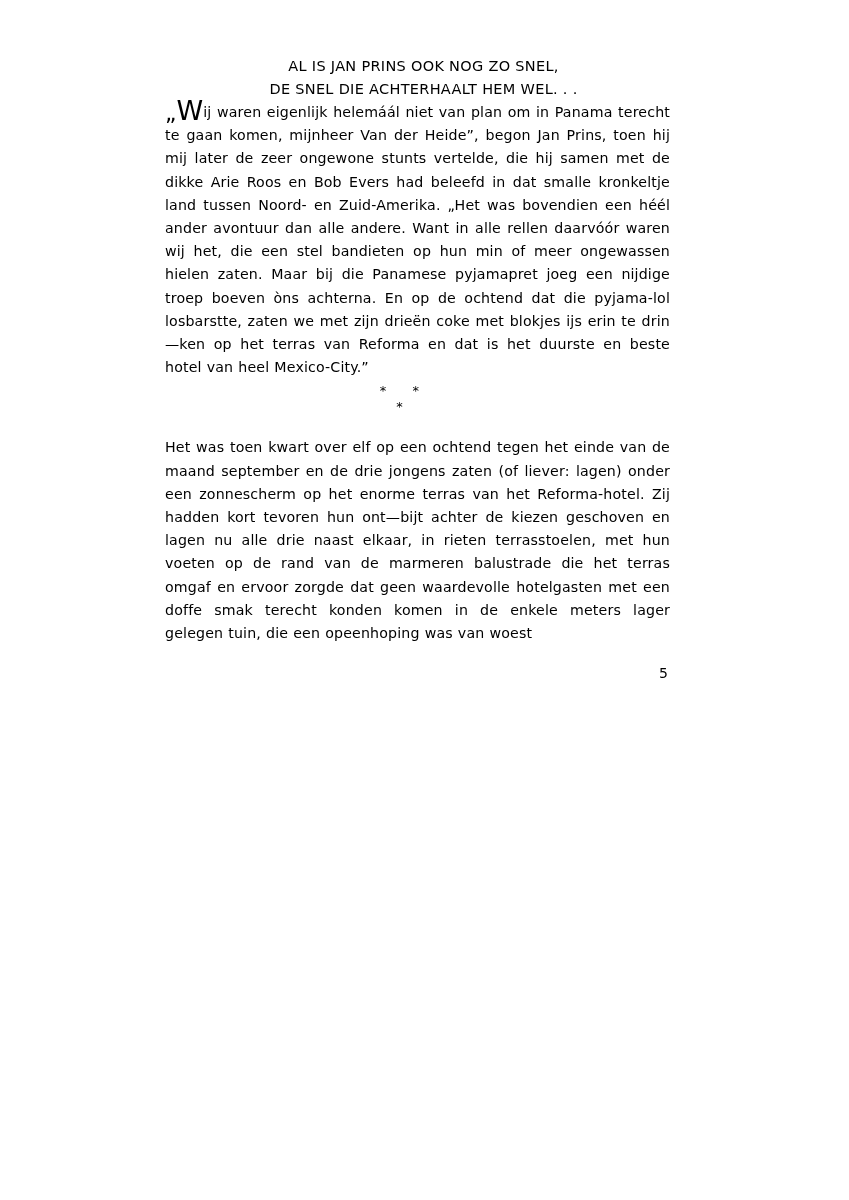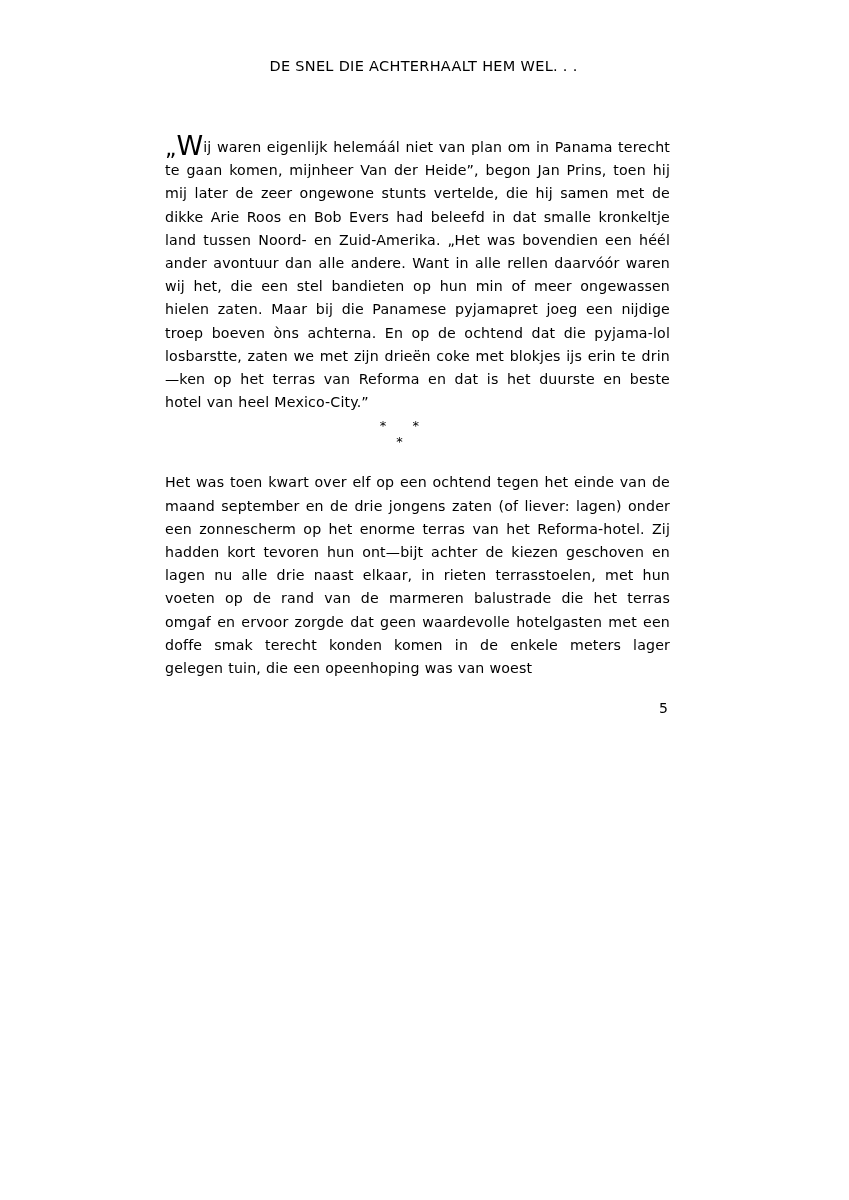--- a/index.html
+++ b/index.html
@@ -35,21 +35,20 @@
     line-height: 23px;
     letter-spacing: 0.3px;
     margin: 0 0 0 0;
     padding-left: 12px;
   }
   .heading-line {
     display: block;
     white-space: pre;
   }
   .body-block {
-    margin-top: 58px;
   }
   p.para {
     margin: 0;
     font-size: 14.2px;
     line-height: 23.2px;
     text-align: justify;
     text-justify: inter-word;
     letter-spacing: 0.15px;
     word-spacing: 0.4px;
   }
@@ -96,20 +95,21 @@
     padding-right: 2px;
   }
 </style>
 </head>
 <body>
 
 <div class="page">
   <div class="content">
 
     <div class="chapter-heading">
+      <span class="heading-line">AL IS JAN PRINS OOK NOG ZO SNEL,</span>
       <span class="heading-line">DE SNEL DIE ACHTERHAALT HEM WEL. . .</span>
     </div>
 
     <div class="body-block">
 
       <p class="para dropcap-wrap"><span class="open-quote">„</span><span class="dropcap">W</span><span>ij waren eigenlijk helemáál niet van plan om in Panama terecht te gaan komen, mijnheer Van der Heide”, begon Jan Prins, toen hij mij later de zeer ongewone stunts vertelde, die hij samen met de dikke Arie Roos en Bob Evers had beleefd in dat smalle kronkeltje land tussen Noord- en Zuid-Amerika. „Het was bovendien een héél ander avontuur dan alle andere. Want in alle rellen daarvóór waren wij het, die een stel bandieten op hun min of meer ongewassen hielen zaten. Maar bij die Panamese pyjamapret joeg een nijdige troep boeven òns achterna. En op de ochtend dat die pyjama-lol losbarstte, zaten we met zijn drieën coke met blokjes ijs erin te drin—ken op het terras van Reforma en dat is het duurste en beste hotel van heel Mexico-City.”</span></p>
 
       <div class="separator">
         <span class="sep-row1">*  *</span>
         <span class="sep-row2">*</span>

